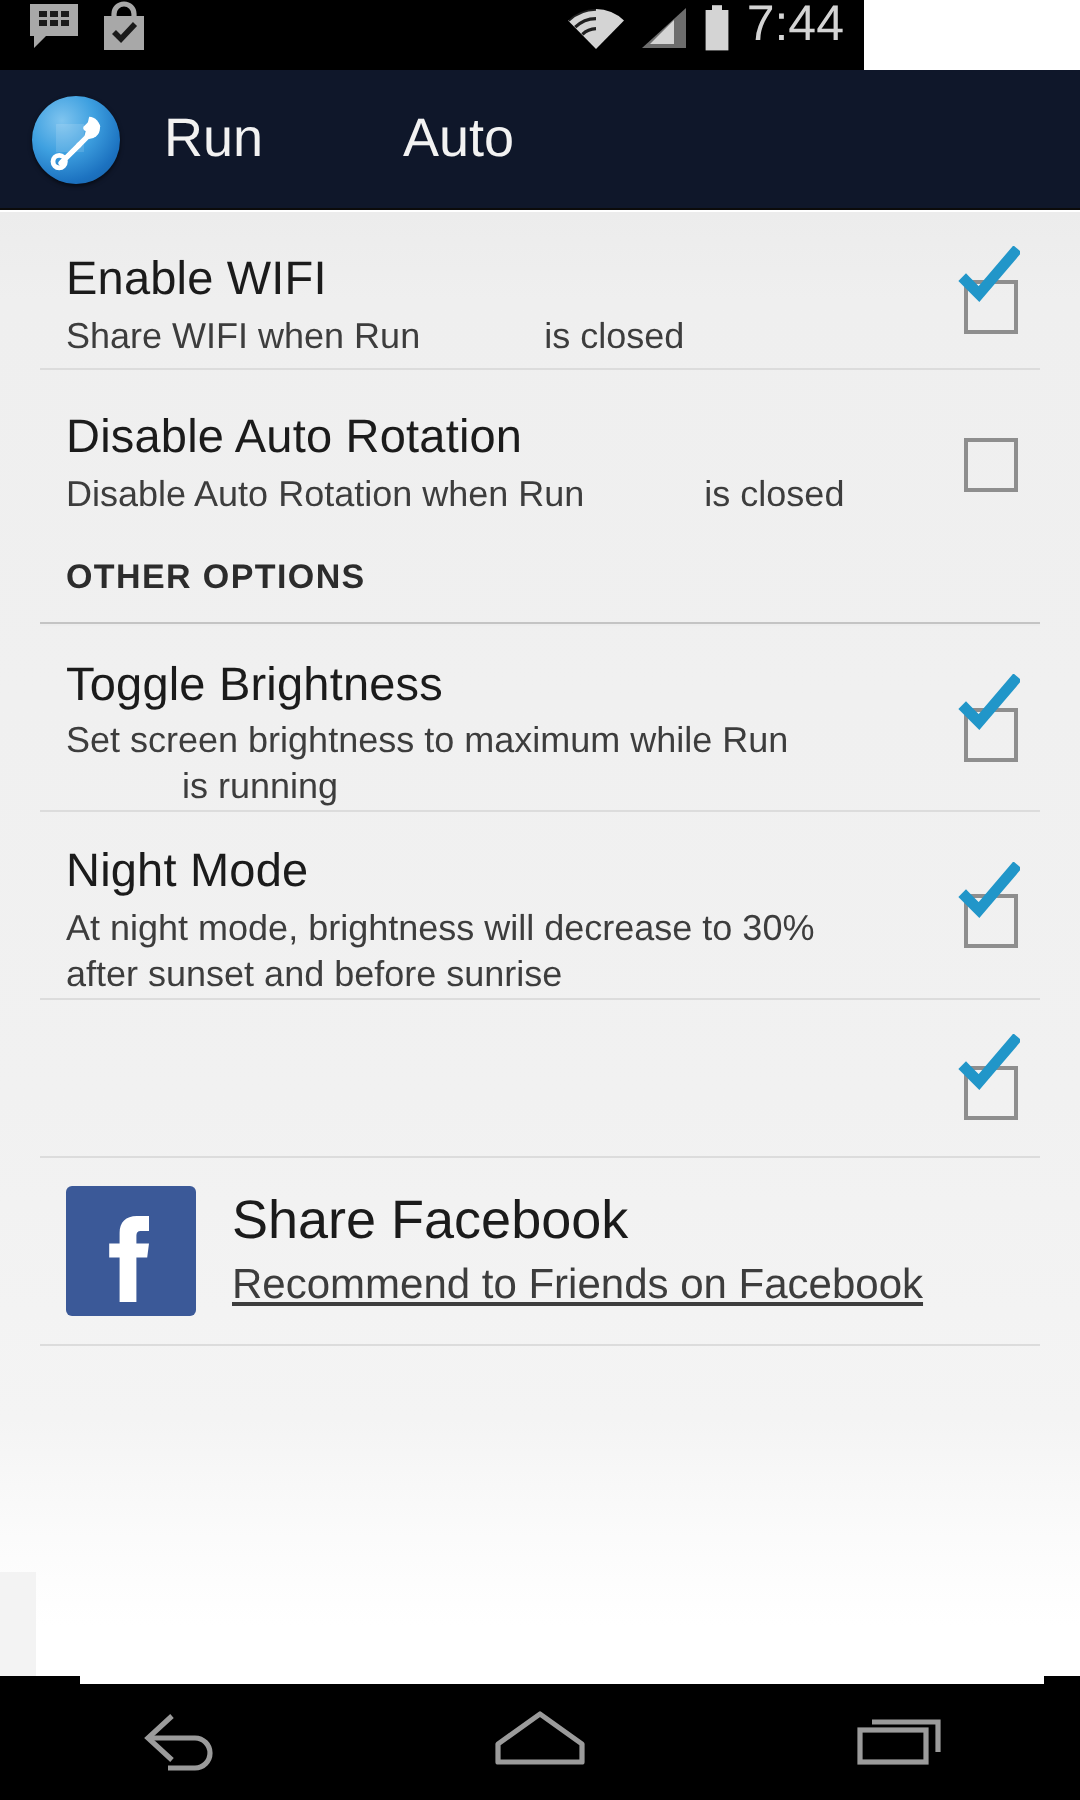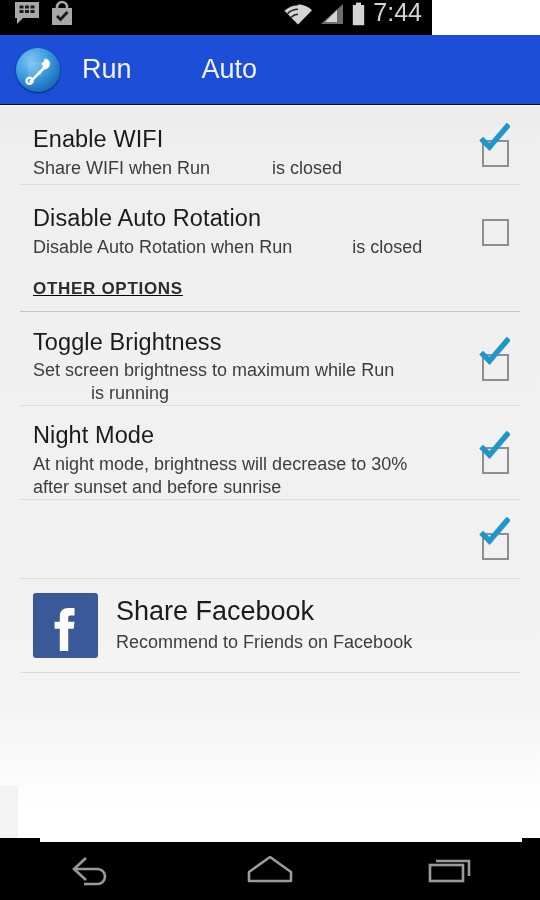--- a/index.html
+++ b/index.html
@@ -50,21 +50,21 @@
     padding-bottom: 2px;
   }
   .sicon { display: block; }
 
   
   .action-bar {
     position: absolute;
     top: 35px; left: 0;
     width: 540px;
     height: 70px;
-    background: #1d4ed8;
+    background: #0f172a;
     display: flex;
     align-items: center;
     padding-left: 16px;
     border-bottom: 1px solid #0b0b0b;
   }
   .app-icon {
     width: 44px; height: 44px;
     border-radius: 50%;
     background: radial-gradient(circle at 34% 28%, #7fc4ef 0%, #3ea0e0 38%, #1c72c0 72%, #145a9c 100%);
     position: relative;
@@ -155,21 +155,20 @@
     position: absolute;
     left: 6px;
     top: -7px;
     width: 32px;
     height: 32px;
   }
 
   
   .section-header {
     padding: 16px 36px 6px 33px;
-    text-decoration: underline;
   }
   .section-header .sh-label {
     font-size: 17px;
     font-weight: bold;
     color: #2c2c2c;
     letter-spacing: .7px;
   }
   .section-rule {
     height: 2px;
     margin: 6px 20px 0 20px;
@@ -185,21 +184,21 @@
   }
   .fb-icon {
     width: 65px; height: 65px;
     background: #3b5998;
     border-radius: 3px;
     flex: 0 0 auto;
     position: relative;
   }
   .fb-text { margin-left: 18px; }
   .fb-title { font-size: 27px; color: #1b1b1b; line-height: 1.1; }
-  .fb-sub { font-size: 18px; color: #3d3d3d; margin-top: 5px; }
+  .fb-sub { font-size: 21px; color: #3d3d3d; margin-top: 5px; text-decoration: underline; }
 
   .tail-blank { height: 90px; background: transparent; }
 
   .left-shade {
     position: absolute;
     left: 0; top: 680px;
     width: 18px; height: 56px;
     background: #f3f3f3;
   }
 

